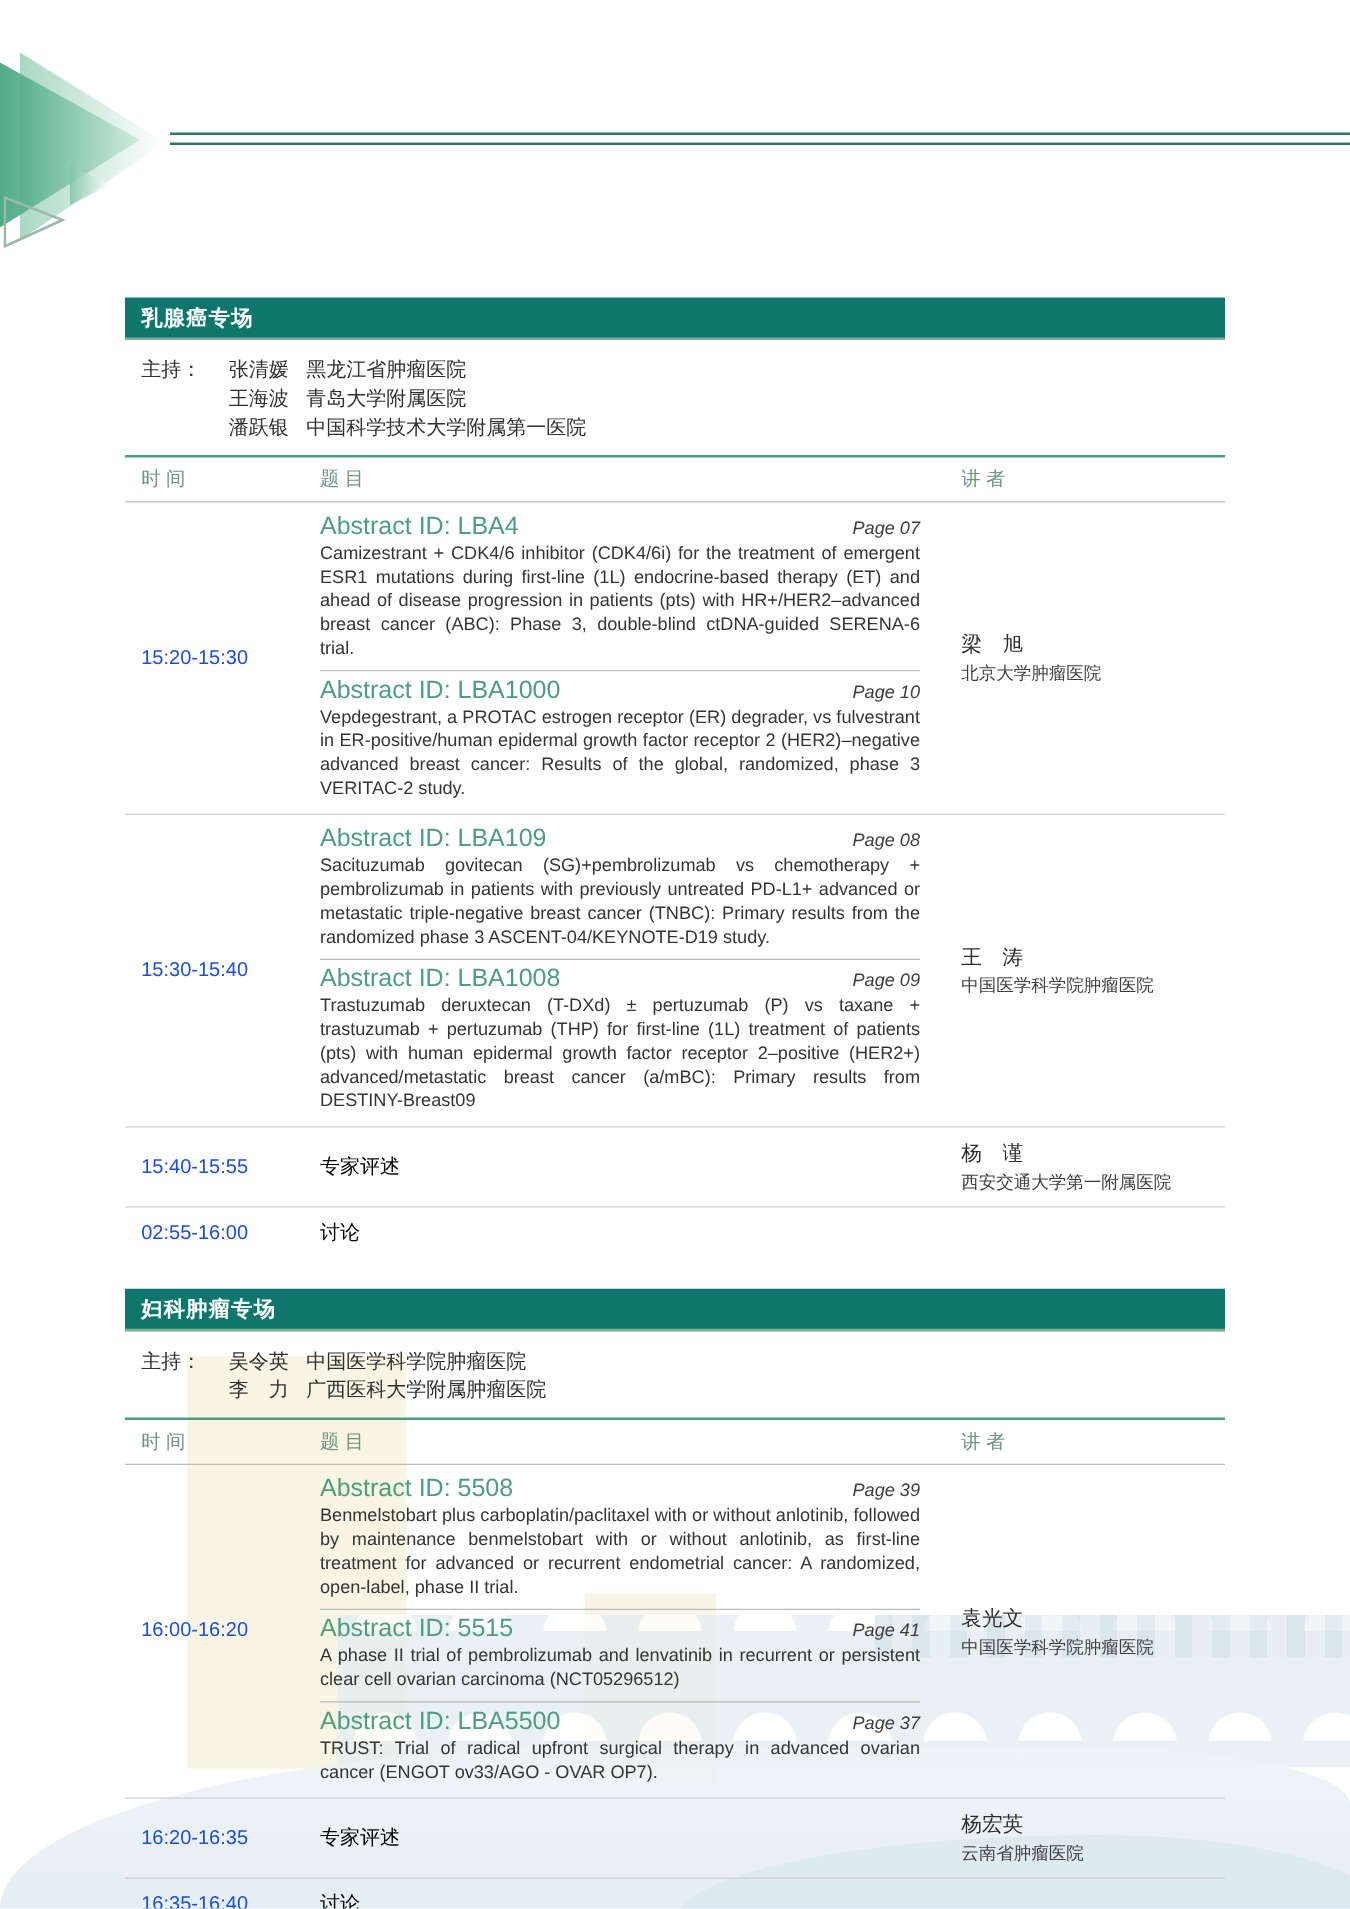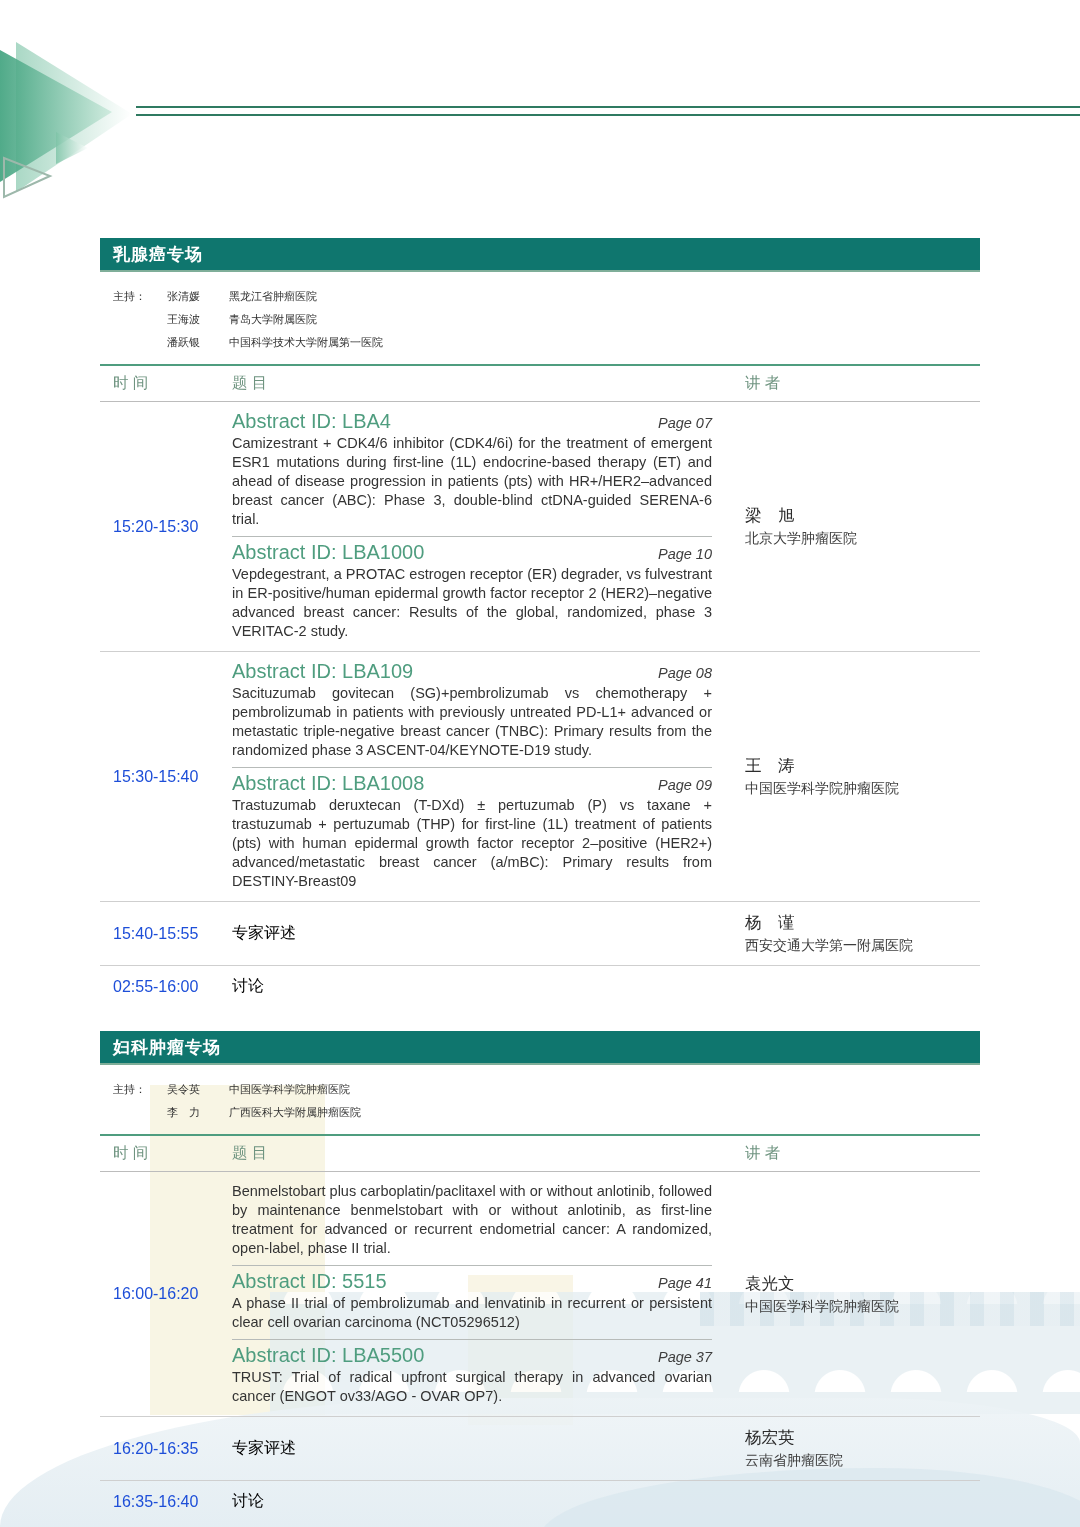--- a/index.html
+++ b/index.html
@@ -29,29 +29,29 @@
     border-radius:45% 20% 0 0 / 100% 35% 0 0;opacity:.85;
   }
   .wm-swoosh{left:540px;top:1468px;width:560px;height:70px;background:#d9e7ee;border-radius:60% 40% 0 0/100% 80% 0 0;opacity:.7;}
   
   .content{position:absolute;left:100px;top:238px;width:880px;z-index:2;}
   .section-bar{
     height:34px;line-height:34px;background:#0f766e;color:#ffffff;
     font-size:17px;font-weight:bold;letter-spacing:1px;padding-left:13px;
     box-sizing:border-box;border-bottom:2px solid #7fae99;
   }
-  .chairs{display:flex;margin:13px 0 10px 13px;font-size:11px;color:#2f2f2f;}
+  .chairs{display:flex;margin:13px 0 10px 13px;font-size:16px;color:#2f2f2f;gap:16px;}
   .chairs-label{flex:0 0 54px;line-height:23px;}
   .chair-line{line-height:23px;display:flex;}
   .chair-name{min-width:62px;white-space:pre;}
   .chair-aff{white-space:pre;}
   
   .row{display:flex;box-sizing:border-box;}
   .col-time{flex:0 0 132px;padding-left:13px;box-sizing:border-box;}
-  .col-title{flex:0 0 480px;box-sizing:border-box;}
+  .col-title{flex:0 0 480px;box-sizing:border-box;margin-left:24px;}
   .col-speaker{flex:1 1 auto;padding-left:33px;box-sizing:border-box;}
   .table-head{
     border-top:2px solid #4f9d7f;border-bottom:1px solid #bcbcbc;
     padding:7px 0;color:#6f9480;font-size:15.5px;
   }
   .t-row{padding:10px 0;align-items:center;}
   .t-row + .t-row{border-top:1px solid #cfcfcf;}
   .time{font-size:16px;color:#1d4ed8;white-space:nowrap;}
   .abstract + .abstract{border-top:1px solid #b7bbb9;margin-top:7px;padding-top:6px;}
   .abs-head{display:flex;justify-content:space-between;align-items:baseline;line-height:18px;margin-bottom:2px;}
@@ -215,20 +215,24 @@
       <div class="row table-head">
         <div class="col-time">时 间</div>
         <div class="col-title">题 目</div>
         <div class="col-speaker">讲 者</div>
       </div>
 
       <div class="row t-row">
         <div class="col-time time">16:00-16:20</div>
         <div class="col-title">
           <div class="abstract">
+            <div class="abs-head">
+              <span class="abs-id">Abstract ID: 5508</span>
+              <span class="abs-page">Page 39</span>
+            </div>
             <p class="abs-text">Benmelstobart plus carboplatin/paclitaxel with or without anlotinib, followed by maintenance benmelstobart with or without anlotinib, as first-line treatment for advanced or recurrent endometrial cancer: A randomized, open-label, phase II trial.</p>
           </div>
           <div class="abstract">
             <div class="abs-head">
               <span class="abs-id">Abstract ID: 5515</span>
               <span class="abs-page">Page 41</span>
             </div>
             <p class="abs-text">A phase II trial of pembrolizumab and lenvatinib in recurrent or persistent clear cell ovarian carcinoma (NCT05296512)</p>
           </div>
           <div class="abstract">

